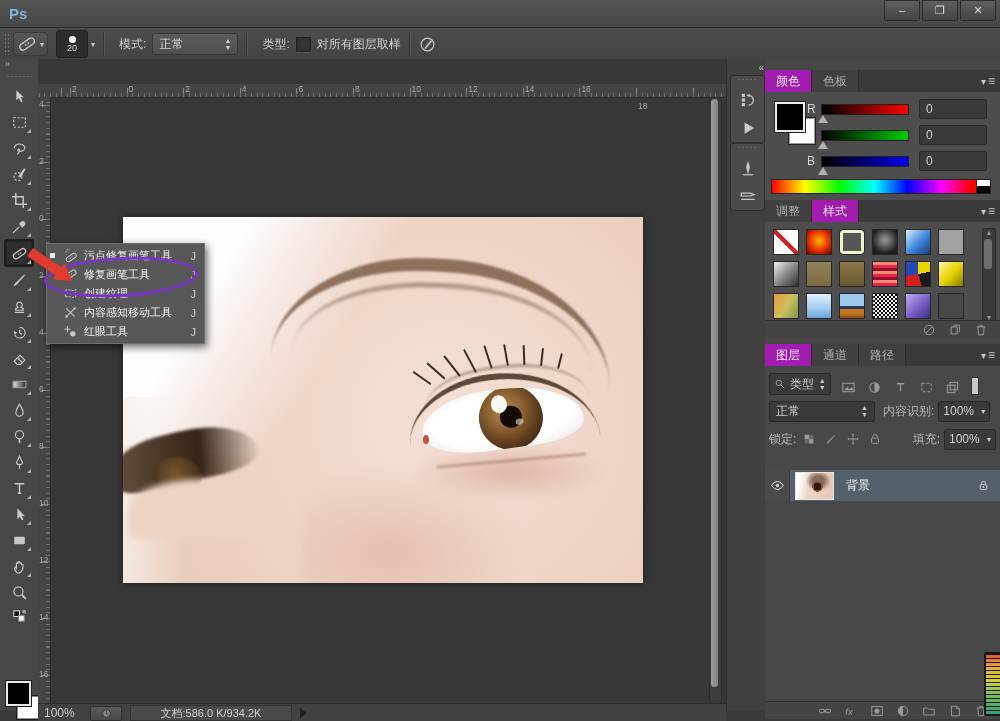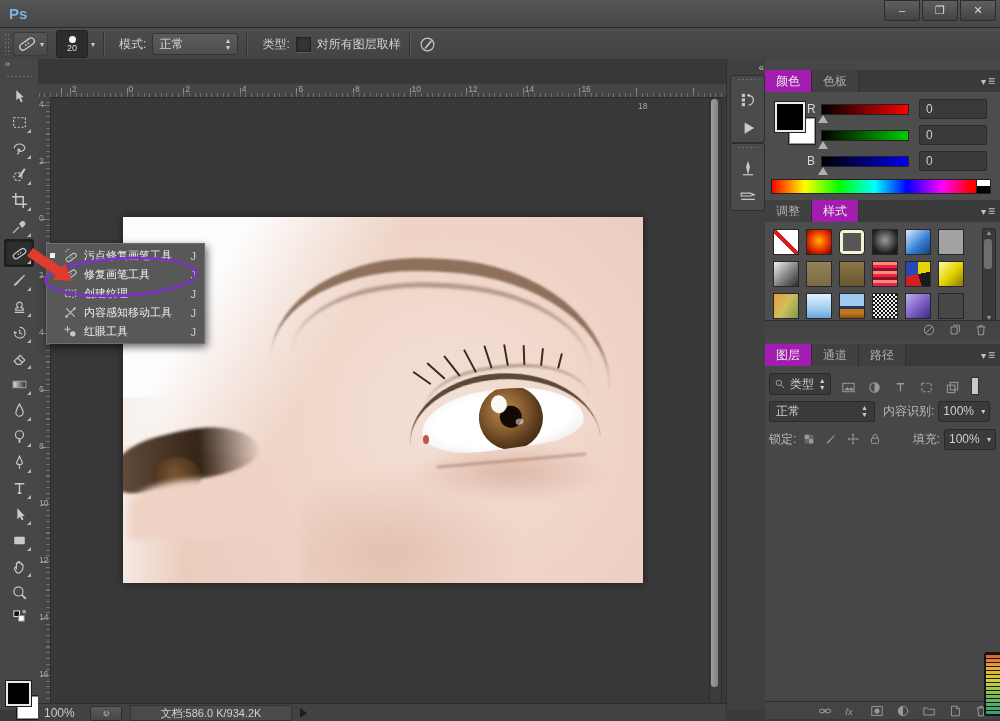--- a/index.html
+++ b/index.html
@@ -754,20 +754,39 @@
               </svg>
             </span>
           </div>
         <span style="margin-left:auto;color:#b8b8b8">填充:</span>
         <div class="well" style="width:52px;height:21px;padding:0 4px;margin-left:4px">
           <span>100%</span>
           <span class="dd-arrow" style="margin-left:auto">▾</span>
         </div>
       </div>
 
+      <div id="layer-row" style="background: rgb(85, 96, 109);">
+        <div id="eye-cell">
+            <span id="eye-ic">
+              <svg class="ic" viewBox="0 0 16 16" width="15" height="15">
+                <path d="M1.8 8c2-2.9 4.1-4.2 6.2-4.2S12.2 5.1 14.2 8c-2 2.9-4.1 4.2-6.2 4.2S3.8 10.9 1.8 8z" fill="none" stroke="#c9c9c9"></path>
+                <circle cx="8" cy="8" r="1.9" fill="#c9c9c9"></circle>
+              </svg>
+            </span>
+          </div>
+        <div id="layer-thumb"></div>
+        <span id="layer-name">背景</span>
+        <span id="layer-lock">
+            <svg class="ic" viewBox="0 0 16 16" width="13" height="13">
+              <rect x="4" y="7" width="8" height="6" rx="1" fill="none" stroke="#d5d5d5"></rect>
+              <path d="M5.5 7V5.4a2.5 2.5 0 0 1 5 0V7" fill="none" stroke="#d5d5d5"></path>
+              <circle cx="8" cy="10" r="1" fill="#d5d5d5"></circle>
+            </svg>
+          </span>
+      </div>
       <div class="panel-footer" id="layers-footer">
           <span>
             <svg class="ic" viewBox="0 0 16 16" width="14" height="14">
               <rect x="1.5" y="6" width="6.2" height="4" rx="2" fill="none" stroke="#9a9a9a"></rect>
               <rect x="8.3" y="6" width="6.2" height="4" rx="2" fill="none" stroke="#9a9a9a"></rect>
               <path d="M5.8 8h4.4" stroke="#9a9a9a"></path>
             </svg>
           </span>
           <span>
             <svg class="ic" viewBox="0 0 16 16" width="14" height="14">

